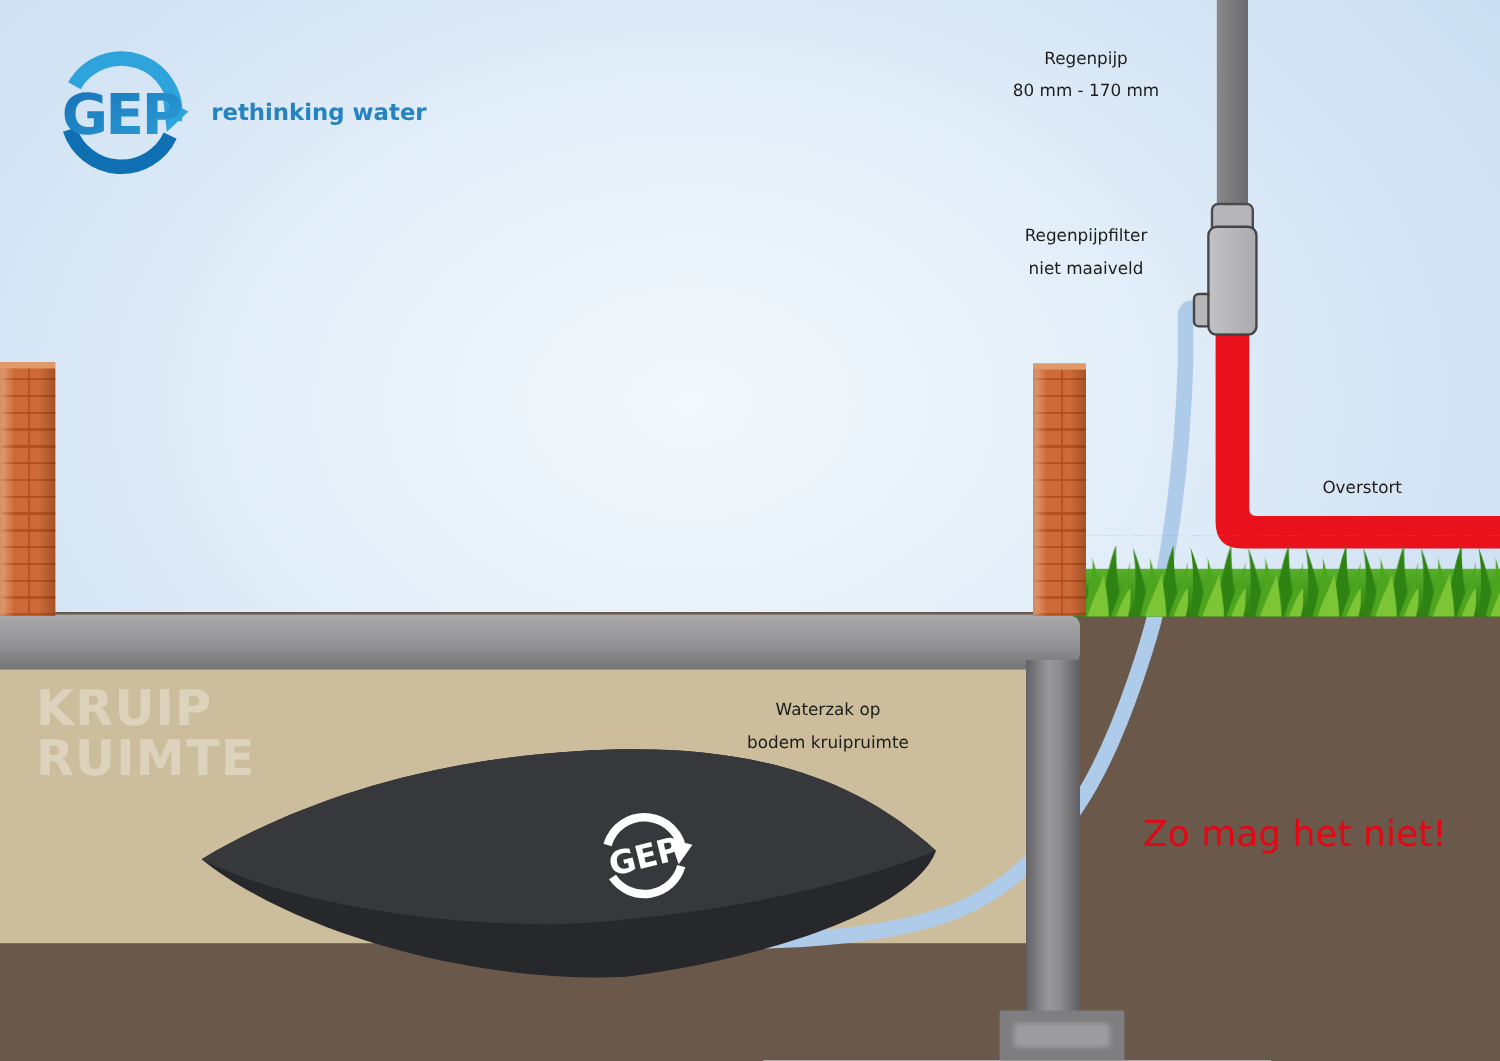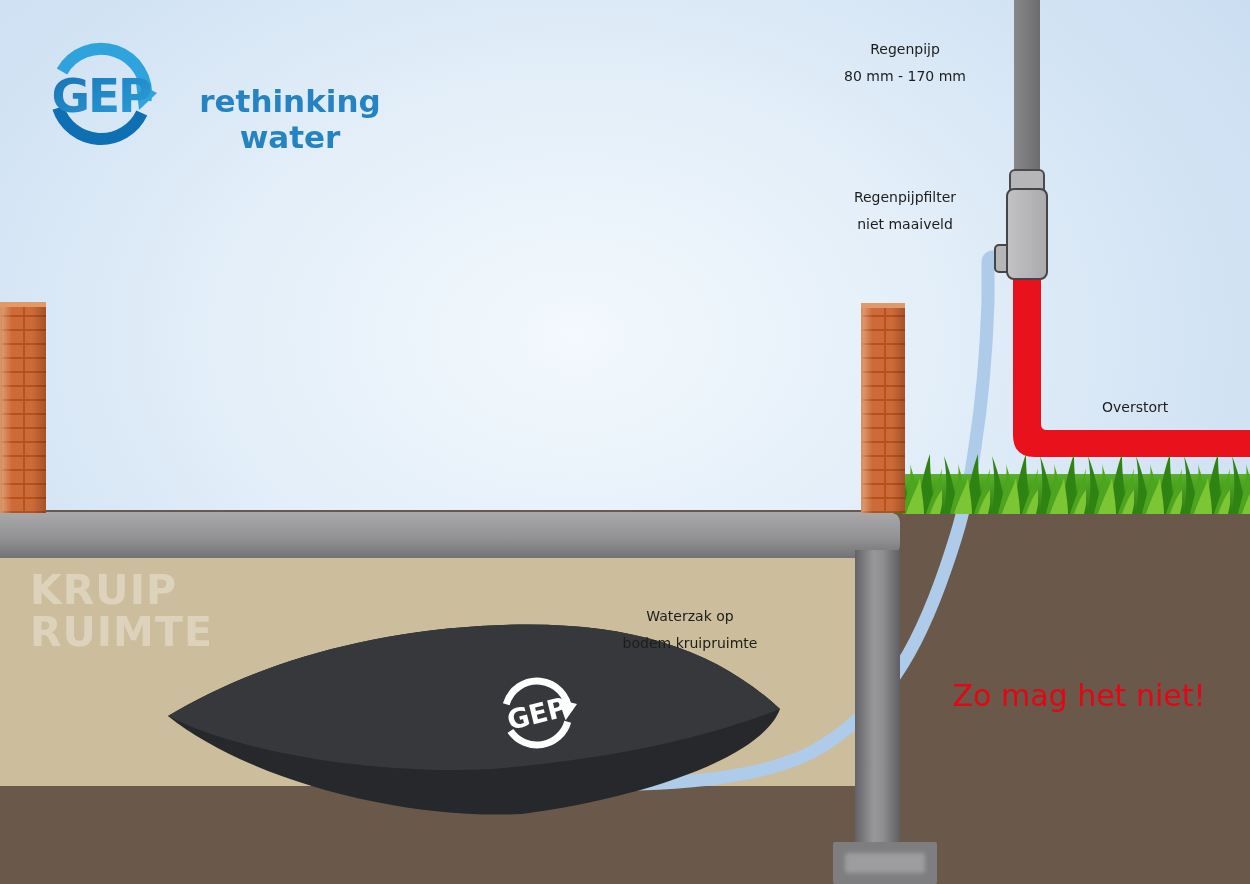--- a/index.html
+++ b/index.html
@@ -39,27 +39,27 @@
   #filter-nub{left:994px;top:244px;width:18px;height:25px;background:#b6b6b9;border:2px solid #454548;border-radius:5px;}
   #filter-body{left:1006px;top:188px;width:38px;height:88px;background:linear-gradient(90deg,#c2c2c5,#ababae);border:2px solid #454548;border-radius:8px;}
 
   svg.layer{position:absolute;left:0;top:0;}
 
   
   .callout{color:#1d1d1b;font-size:14px;line-height:27px;text-align:center;white-space:nowrap;}
   #label-rainpipe{left:905px;top:36px;transform:translateX(-50%);}
   #label-filter{left:905px;top:184px;transform:translateX(-50%);}
   #label-overstort{left:1102px;top:394px;text-align:left;}
-  #label-waterzak{left:690px;top:579px;transform:translateX(-50%);margin-top:24px;}
+  #label-waterzak{left:690px;top:579px;transform:translateX(-50%);}
   #label-kruip{left:30px;top:569px;color:#ddd3bd;font-size:41px;font-weight:bold;line-height:42px;letter-spacing:1px;text-align:left;}
   #label-warning{left:1079px;top:678px;transform:translateX(-50%);color:#e30613;font-size:30px;white-space:nowrap;}
 
   
   #brand{left:44px;top:36px;width:360px;height:122px;}
-  #brand-tagline{position:absolute;left:132px;top:47px;color:#2583c1;font-size:31px;font-weight:bold;text-align:center;}
+  #brand-tagline{position:absolute;left:132px;top:47px;color:#2583c1;font-size:19px;font-weight:bold;text-align:center;}
 </style>
 </head>
 <body>
 
 <div id="stage">
 
   <div class="abs" id="soil"></div>
   <div class="abs" id="crawl"></div>
 
   <div class="abs callout" id="label-kruip">

